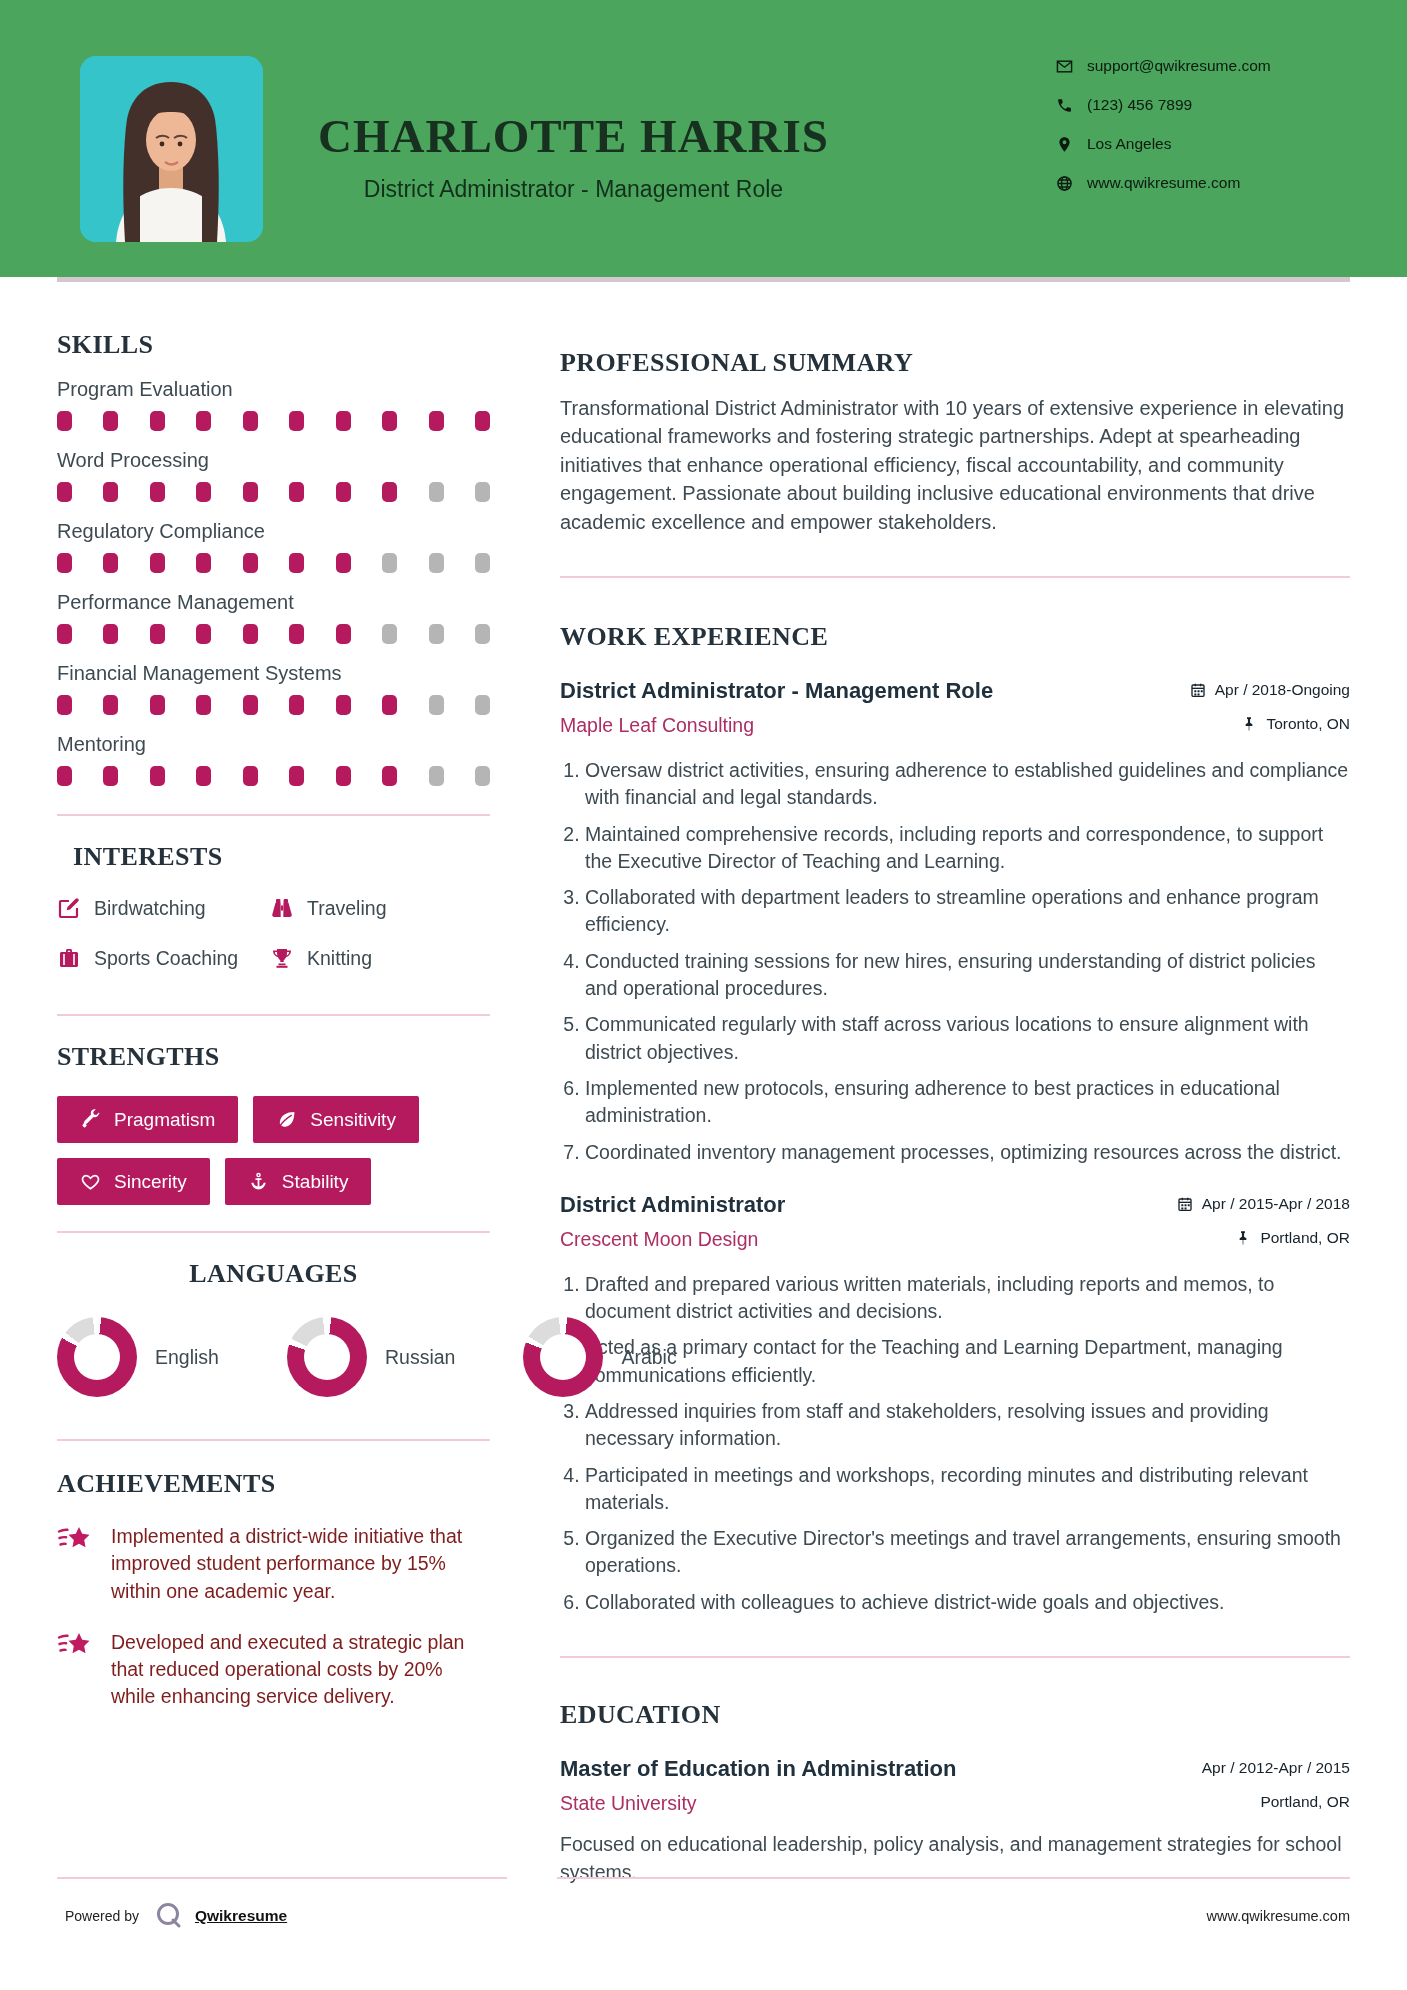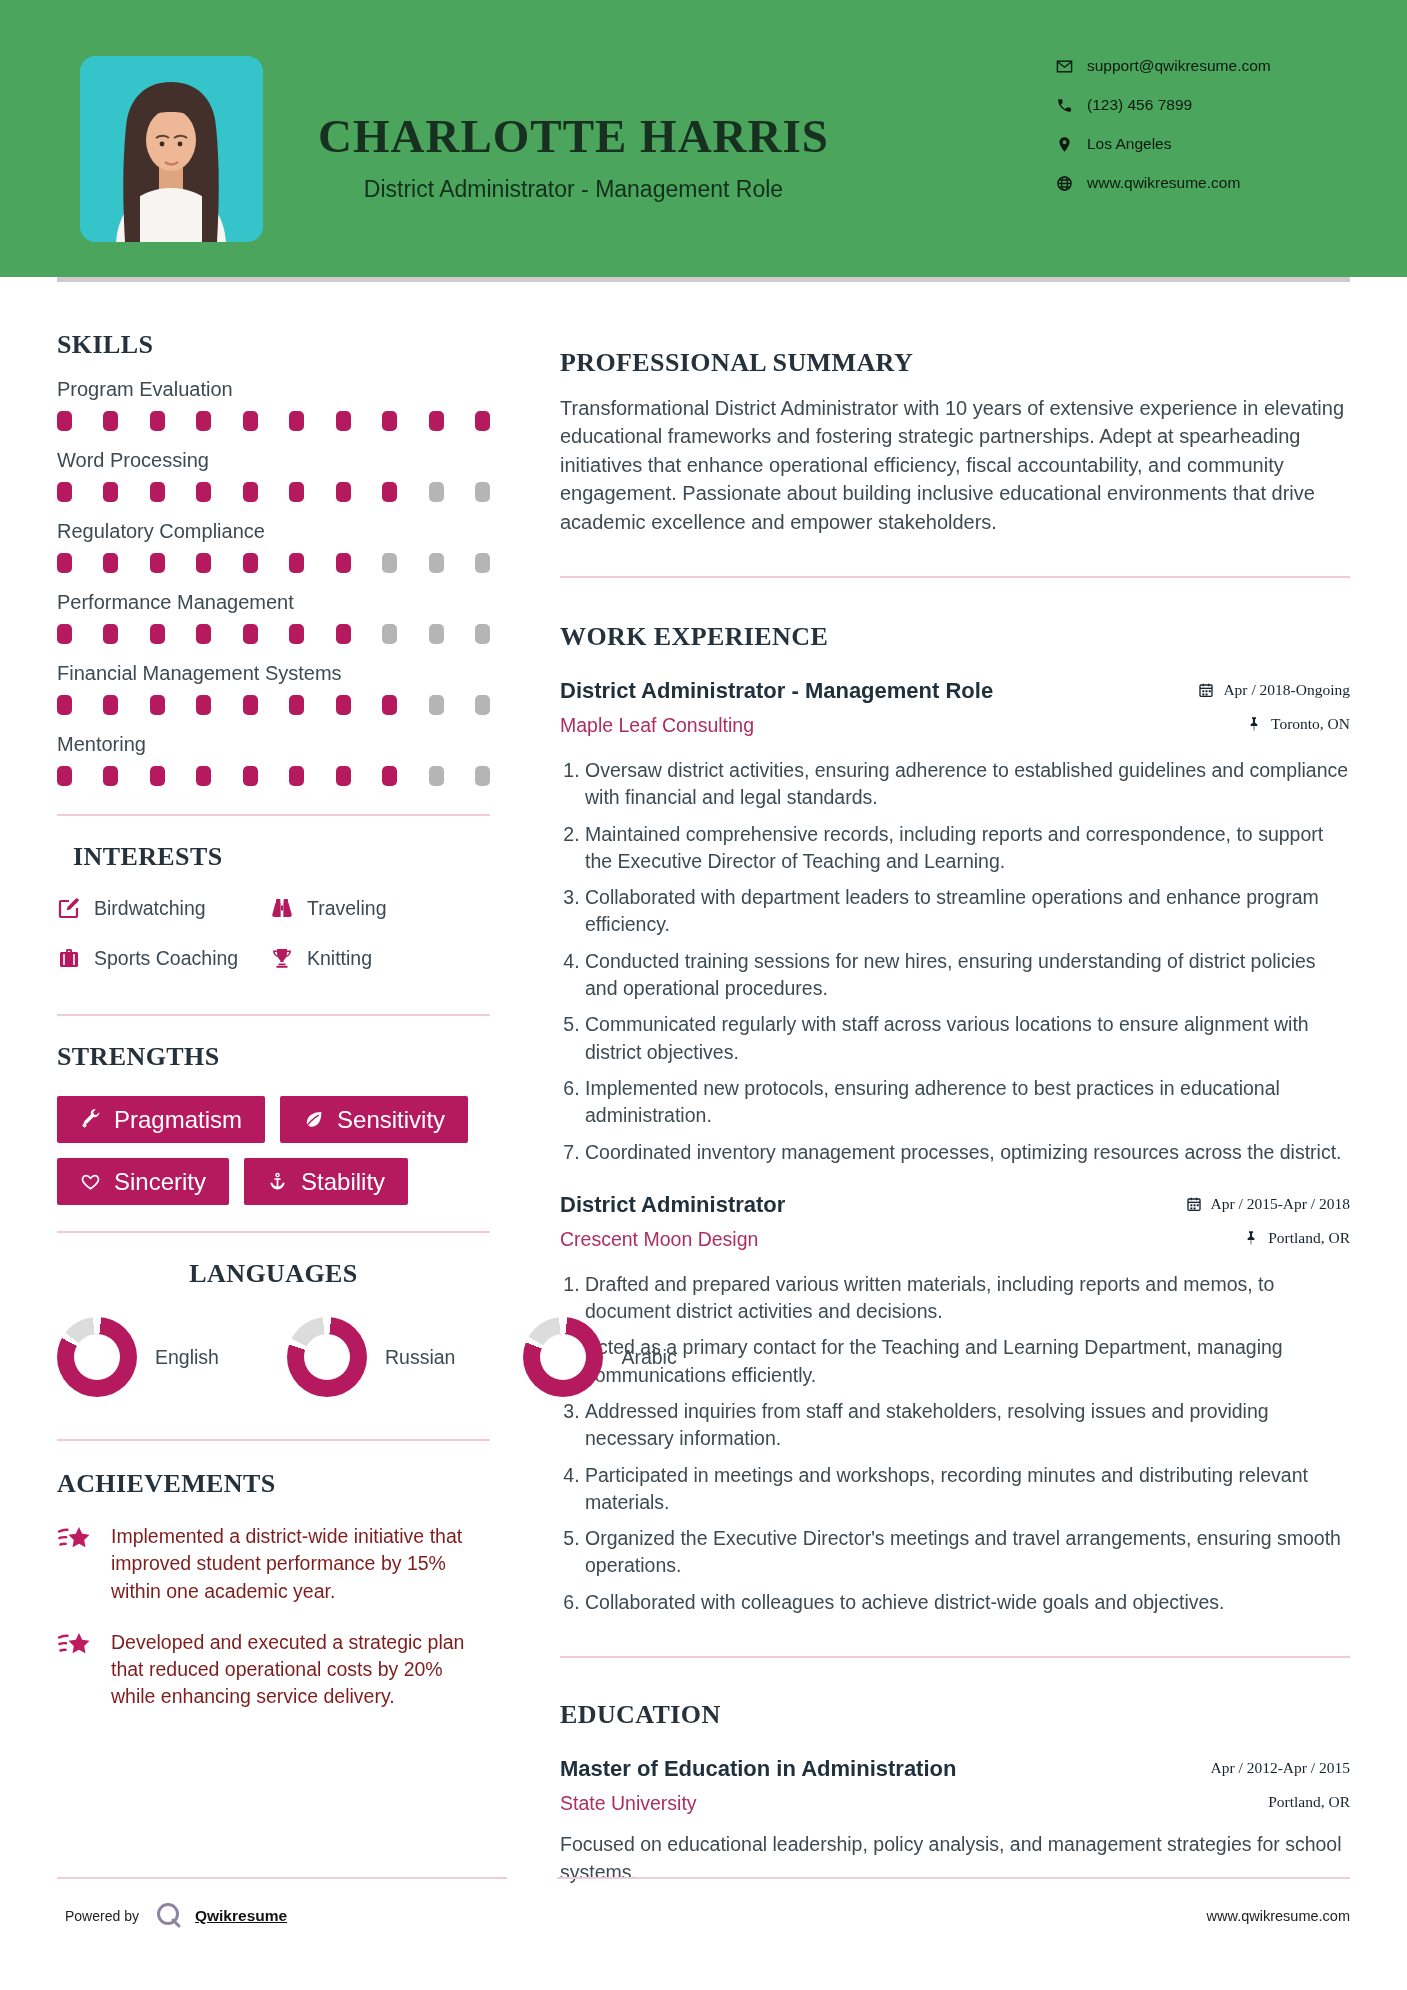--- a/index.html
+++ b/index.html
@@ -42,21 +42,21 @@
   .interests-grid{display:grid;grid-template-columns:213px auto;row-gap:26px;margin-top:24px;}
   .interest{display:flex;align-items:center;gap:13px;font-size:19.5px;color:#3d4a52;}
   .interest .ic{width:24px;height:24px;display:flex;flex:none;}
   .sec-interests .divider{margin-top:44px;}
 
   
   .sec-strengths h2{margin-top:26px;}
   .badge-rows{margin-top:24px;}
   .badge-row{margin-bottom:15px;}
   .badge{display:inline-flex;align-items:center;gap:13px;background:#b5195e;color:#fff;
-         font-size:24px;height:47px;padding:0 23px;border-radius:2px;margin-right:15px;}
+         font-size:19px;height:47px;padding:0 23px;border-radius:2px;margin-right:15px;}
   .badge .ic{width:21px;height:21px;display:flex;flex:none;}
   .sec-strengths .divider{margin-top:26px;}
 
   
   .sec-languages h2{margin-top:26px;text-align:center;}
   .lang-row{display:flex;gap:68px;margin-top:28px;}
   .lang{display:flex;flex-direction:row;align-items:center;gap:18px;}
   .donut{position:relative;width:80px;height:80px;border-radius:50%;}
   .donut .hole{position:absolute;left:50%;top:50%;width:46px;height:46px;margin:-23px 0 0 -23px;
                border-radius:50%;background:#fff;}
@@ -72,21 +72,21 @@
   
   .sec-summary h2{margin-top:66px;}
   .summary-text{margin:16px 0 0 0;font-size:20px;line-height:1.42;color:#3d4a52;}
   .sec-summary .divider{margin-top:40px;}
   .sec-work h2{margin-top:44px;}
   .job{margin-top:26px;}
   .job-head{display:flex;justify-content:space-between;align-items:baseline;}
   .job-title{font-size:22px;font-weight:700;color:#20303c;}
   .job-sub{display:flex;justify-content:space-between;align-items:baseline;margin-top:10px;}
   .company{font-size:19.5px;color:#ac2e63;}
-  .meta{display:flex;align-items:center;gap:9px;font-size:15.5px;color:#16222c;white-space:nowrap;font-family:Liberation Serif, serif;}
+  .meta{display:flex;align-items:center;gap:9px;font-size:15.5px;color:#16222c;white-space:nowrap;}
   .meta .ic{width:16px;height:16px;display:flex;flex:none;}
   .job ol{margin:20px 0 0 0;padding-left:25px;}
   .job li{font-size:19.5px;line-height:1.4;color:#3d4a52;margin-bottom:9px;}
   .sec-work .divider{margin-top:40px;}
   .sec-education h2{margin-top:42px;}
   .edu-desc{margin:16px 0 0 0;font-size:19.5px;line-height:1.42;color:#3d4a52;}
 
   
   .footer-lines{position:absolute;left:0;top:1877px;width:100%;}
   .fl-left{position:absolute;left:57px;top:0;width:450px;height:2px;background:#f1ccd7;}

